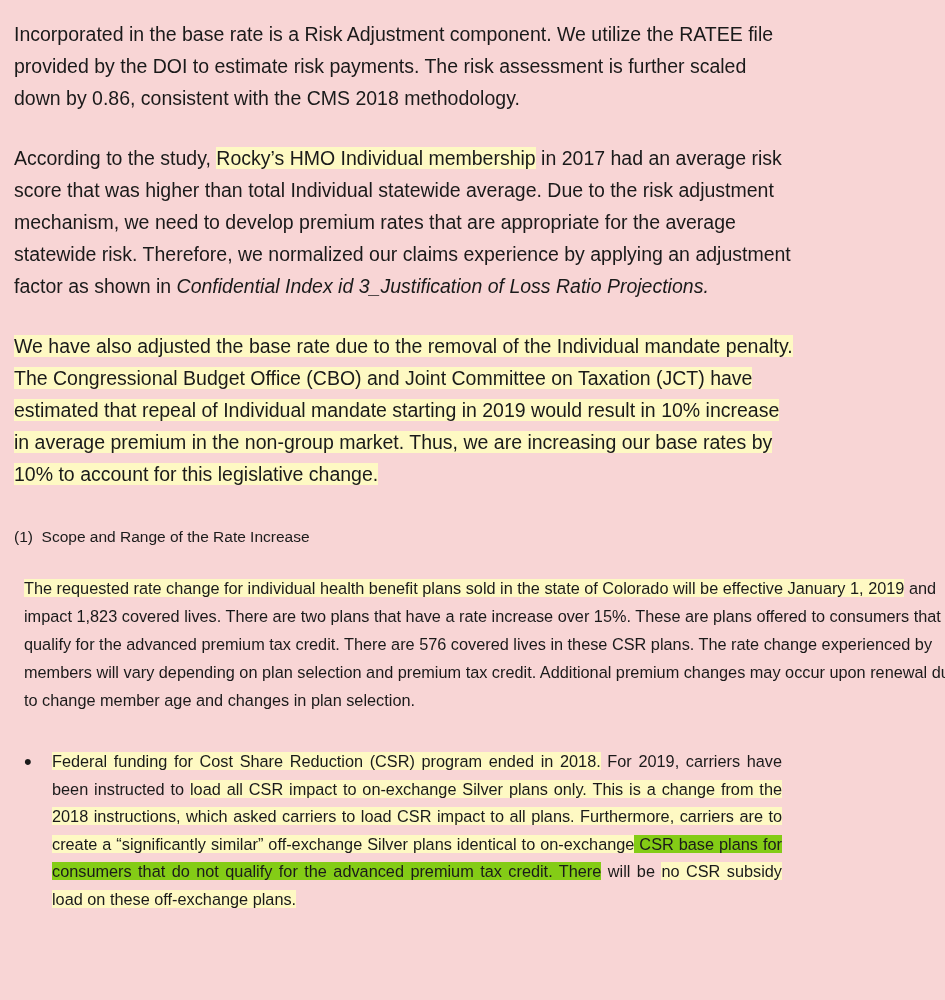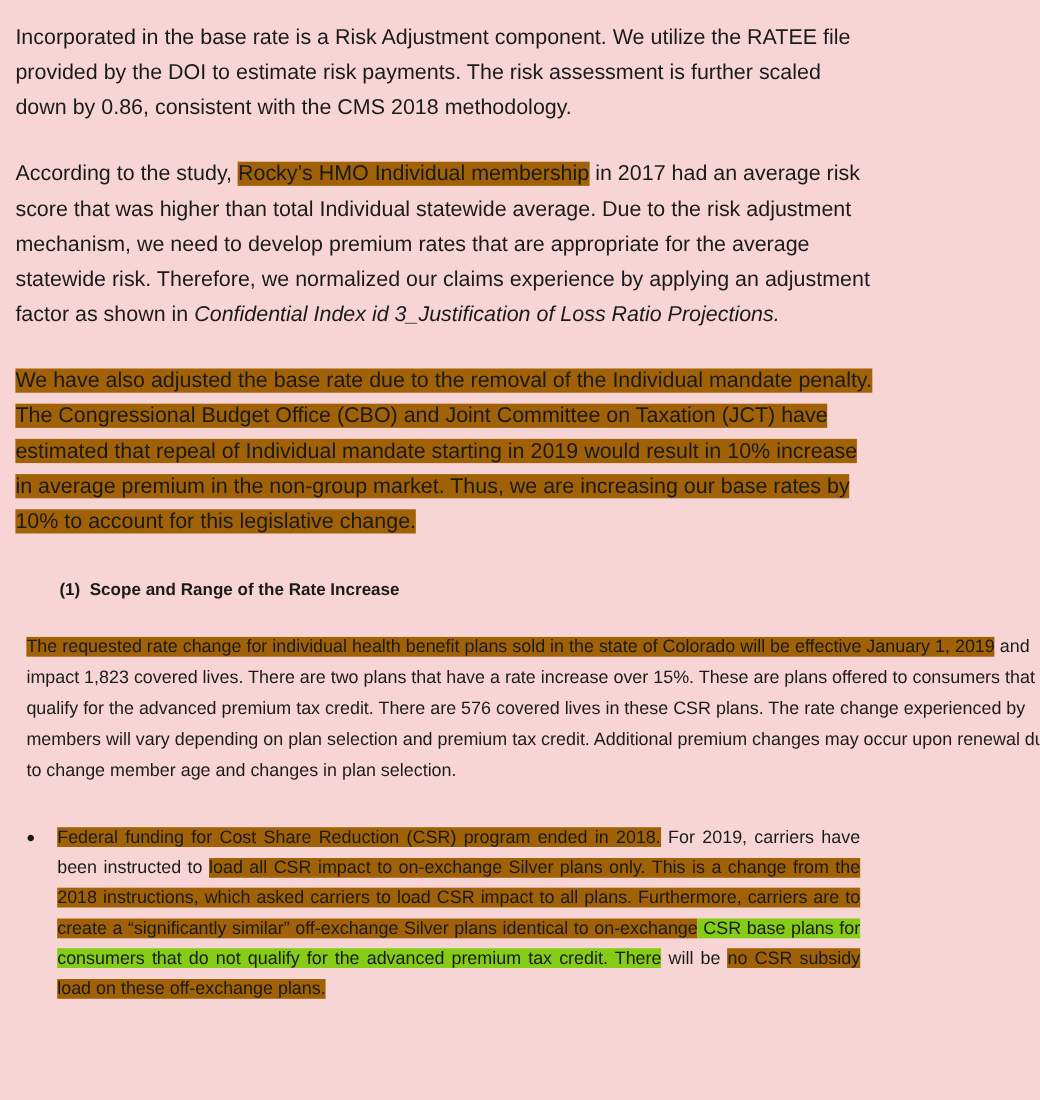--- a/index.html
+++ b/index.html
@@ -26,39 +26,38 @@
   }
   .para {
     font-size: 19.5px;
     line-height: 32px;
     padding: 0 14px 0 14px;
   }
   .para + .para {
     margin-top: 28px;
   }
   .hl {
-    background: #a16207;
+    background: #fef9c3;
     box-decoration-break: clone;
     -webkit-box-decoration-break: clone;
   }
   .hl-w {
     background: #84cc16;
     box-decoration-break: clone;
     -webkit-box-decoration-break: clone;
   }
   em {
     font-style: italic;
   }
   .section-head {
     font-size: 15.5px;
-    font-weight: bold;
+    font-weight: normal;
     line-height: 22px;
     padding: 0 14px;
     margin-top: 36px;
-    margin-left: 40px;
   }
   .body-block {
     font-size: 16.3px;
     line-height: 28px;
     padding: 0 0 0 24px;
     margin-top: 26px;
     width: 960px;
     box-sizing: border-box;
   }
   .bullet-block {

